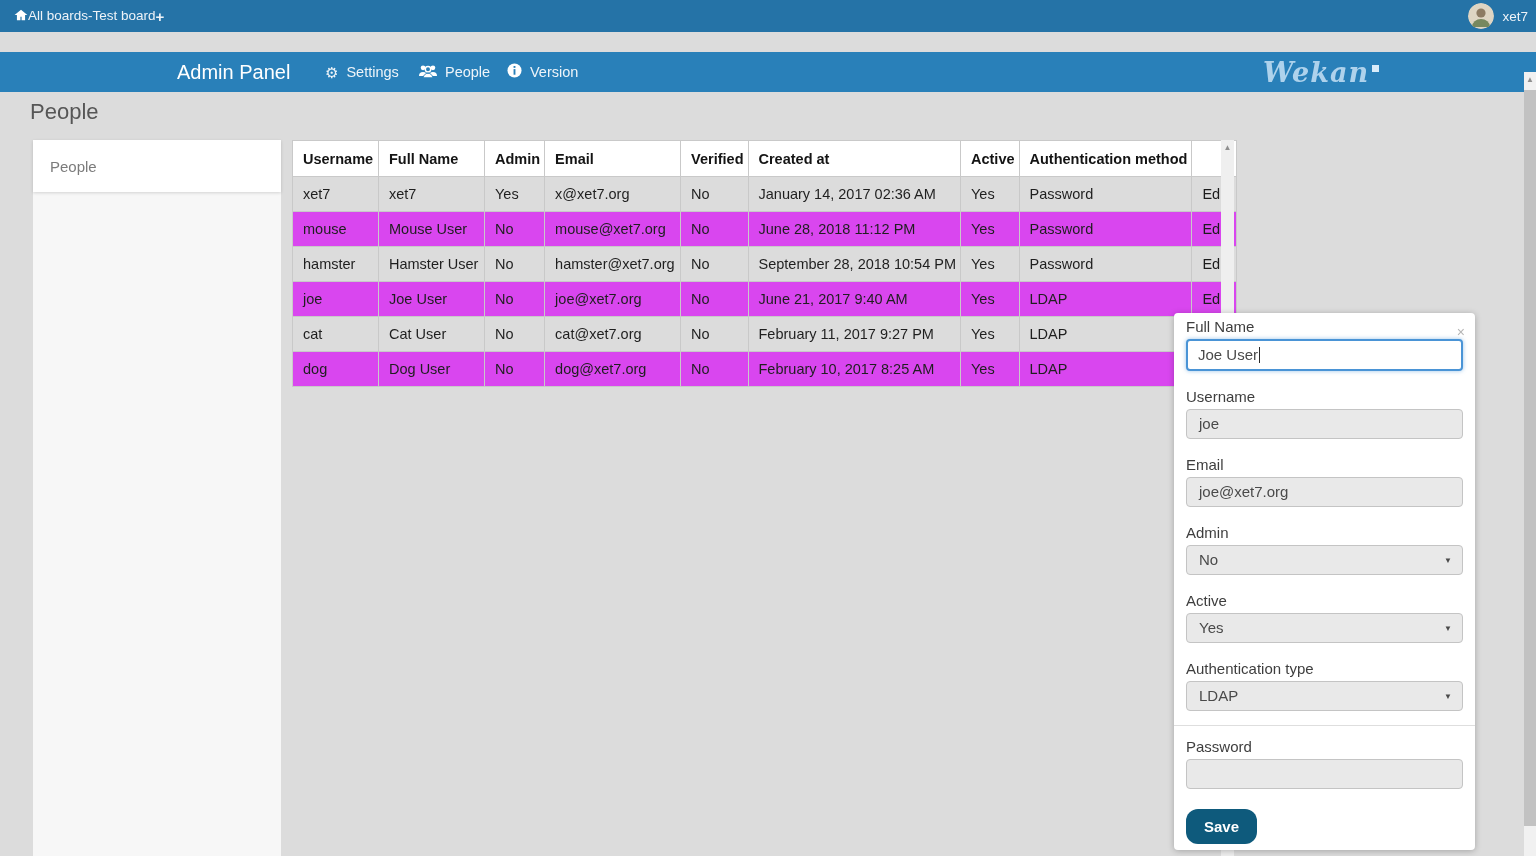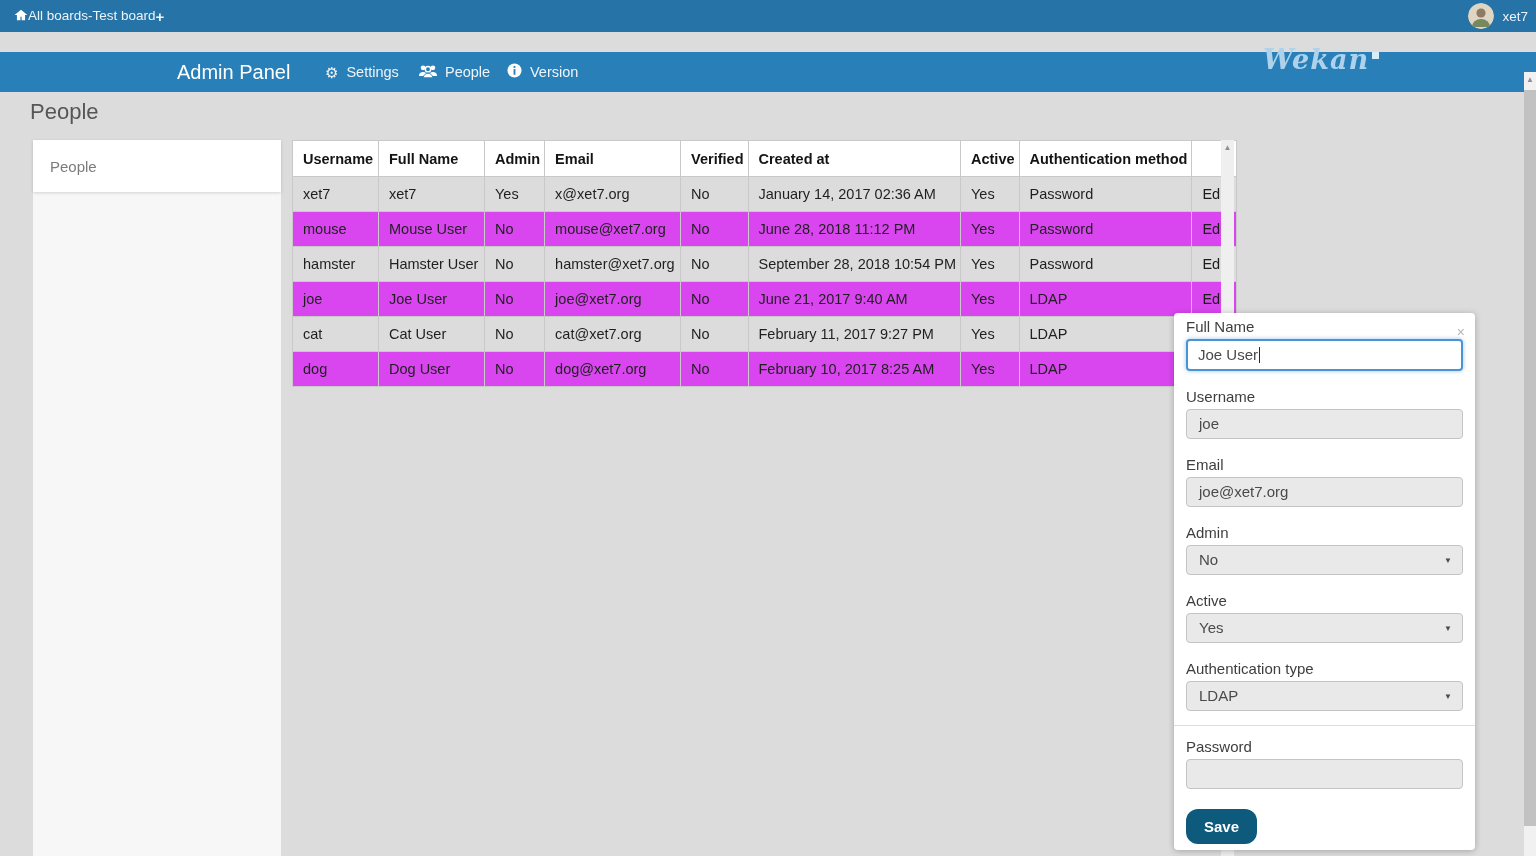--- a/index.html
+++ b/index.html
@@ -20,21 +20,21 @@
 
   
   .navbar { position:absolute; left:0; top:32px; width:1536px; height:40px; background:#2980b9; color:#f2f6fa;margin-top:20px; }
   .navbar .title { position:absolute; left:177px; top:0; line-height:40px; font-size:20px; color:#ffffff; }
   .nav-item { position:absolute; top:0; height:40px; display:flex; align-items:center; gap:8px;
     font-size:14.5px; cursor:pointer; color:#eef4f9; }
   .nav-item.settings { left:325px; }
   .nav-item.people   { left:419px; }
   .nav-item.version  { left:507px; }
   .gear-glyph { font-size:15px; line-height:1; }
-  .logo { position:absolute; left:1263px; top:0; height:40px; display:flex; align-items:flex-end; padding-bottom:17px; }
+  .logo { position:absolute; left:1263px; top:0; height:40px; display:flex; align-items:flex-end; padding-bottom:4px; }
   .logo .word { font-family:"DejaVu Serif", serif; font-style:italic; font-weight:bold;
     font-size:27px; line-height:30px; color:#aed2ec; letter-spacing:1px; }
   .logo .sq { width:7px; height:7px; background:#d8ecfa; margin:0 0 16px 3px; display:inline-block; }
 
   
   .page-heading { position:absolute; left:30px; top:99px; font-size:22px; color:#565656; }
 
   .sidebar { position:absolute; left:33px; top:140px; width:248px; height:716px; background:#f7f7f7; }
   .sidebar-item { height:52px; background:#ffffff; box-shadow:0 1px 3px rgba(0,0,0,.15);
     display:flex; align-items:center; padding-left:17px; font-size:15px; color:#7b7b7b; cursor:pointer; }

